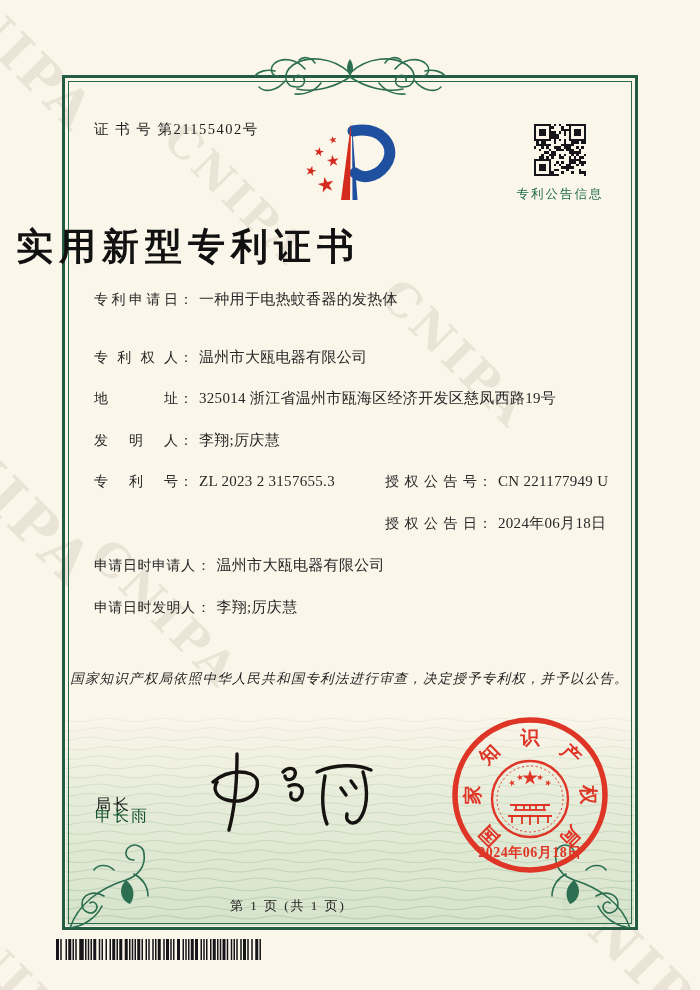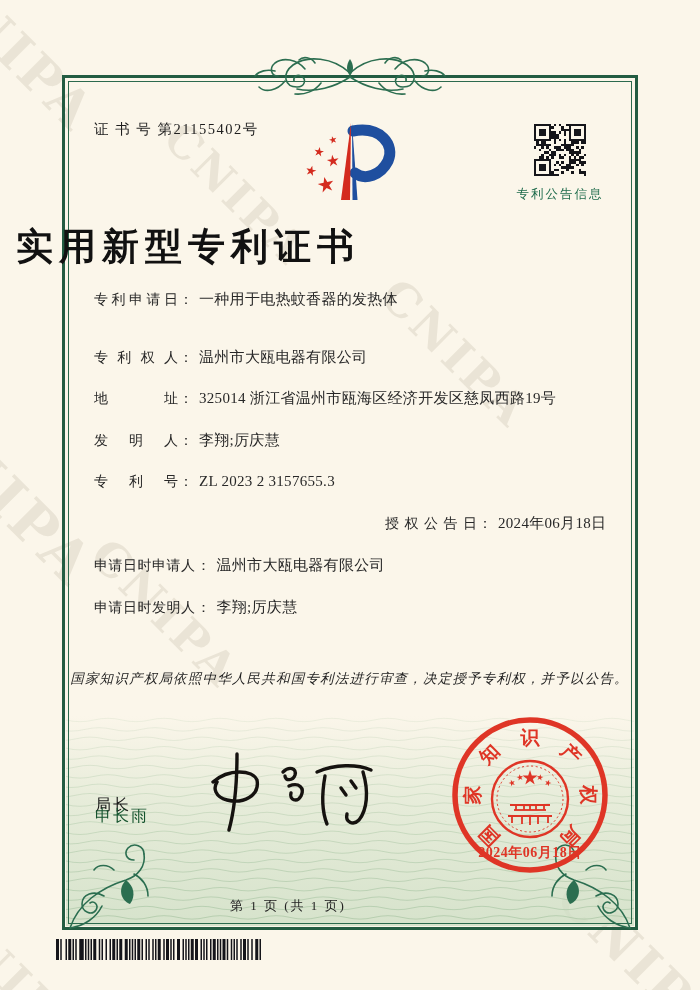--- a/index.html
+++ b/index.html
@@ -427,20 +427,23 @@
   </div>
   <div class="row r-address">
     <span class="flabel">地址</span><span class="colon">：</span><span class="fvalue">325014 浙江省温州市瓯海区经济开发区慈凤西路19号</span>
   </div>
   <div class="row r-inventor">
     <span class="flabel">发明人</span><span class="colon">：</span><span class="fvalue">李翔;厉庆慧</span>
   </div>
   <div class="row r-patno">
     <span class="flabel">专利号</span><span class="colon">：</span><span class="fvalue">ZL 2023 2 3157655.3</span>
   </div>
+  <div class="row r-patno col-right">
+    <span class="flabel w92">授权公告号</span><span class="colon">：</span><span class="fvalue">CN 221177949 U</span>
+  </div>
   <div class="row r-filing col-right">
     <span class="flabel w92">授权公告日</span><span class="colon">：</span><span class="fvalue">2024年06月18日</span>
   </div>
   <div class="row r-origapp">
     <span class="flabel auto">申请日时申请人</span><span class="colon">：</span><span class="fvalue">温州市大瓯电器有限公司</span>
   </div>
   <div class="row r-originv">
     <span class="flabel auto">申请日时发明人</span><span class="colon">：</span><span class="fvalue">李翔;厉庆慧</span>
   </div>
 

